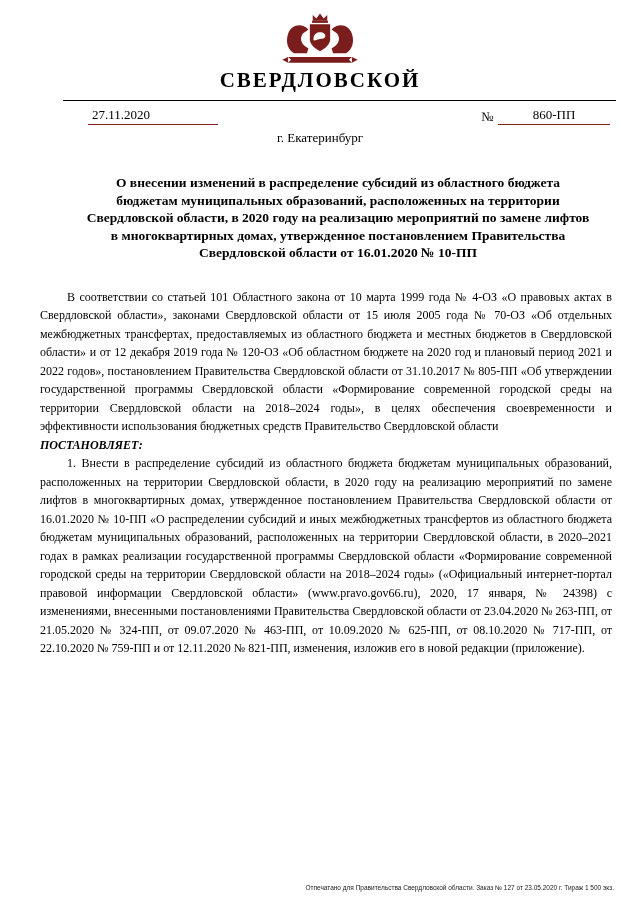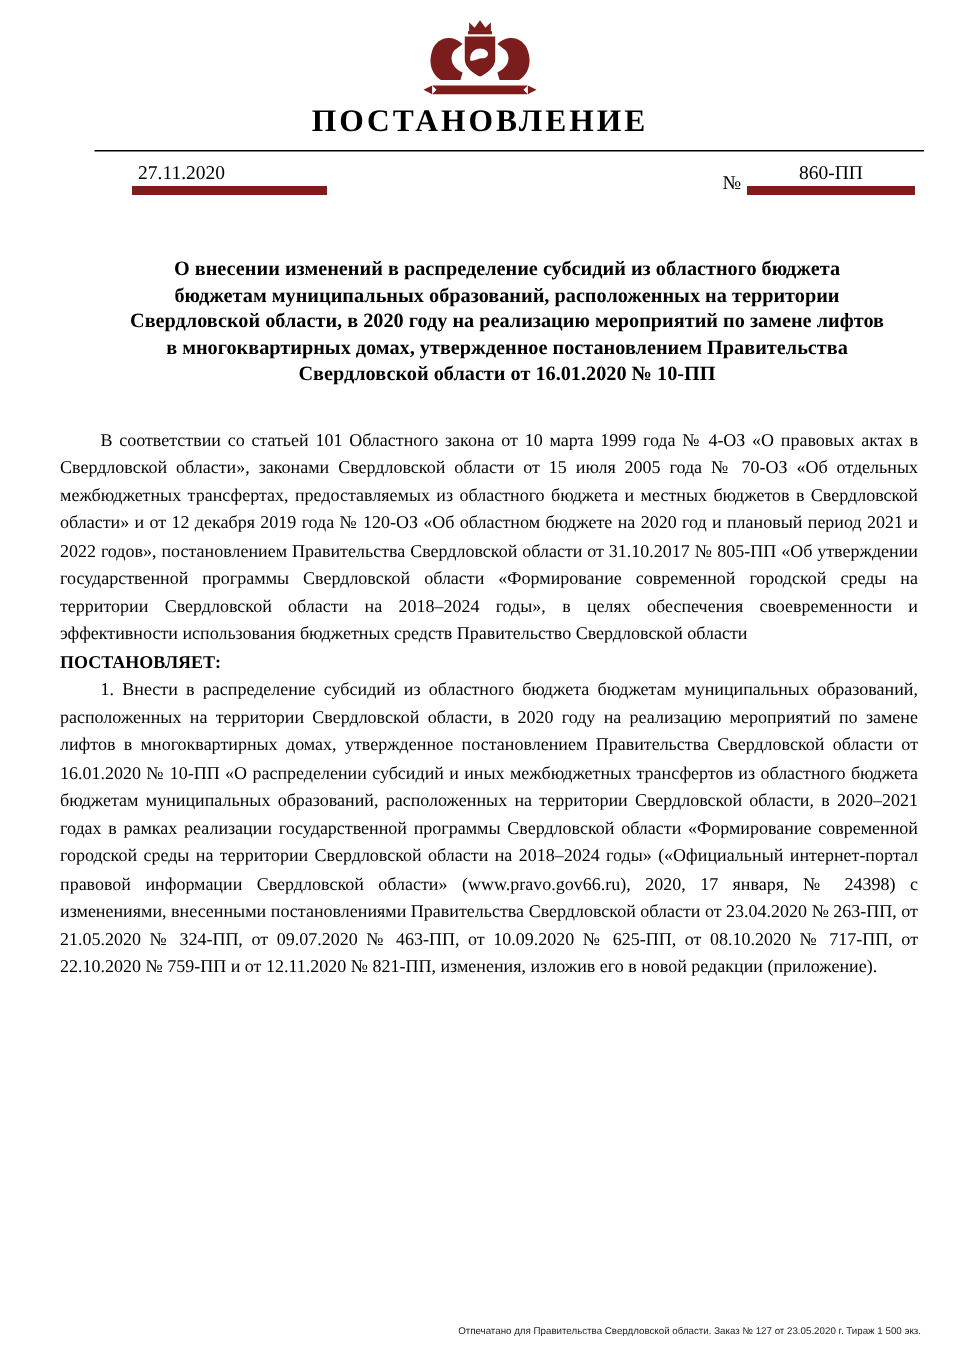--- a/index.html
+++ b/index.html
@@ -17,35 +17,35 @@
   .doc-sub-title {
     text-align: center; font-weight: bold; font-size: 15px;
     letter-spacing: 1.5px; word-spacing: 8px; margin-top: 4px;
   }
   .header-rule { border: none; border-top: 1.6px solid #000; margin: 7px 24px 0 63px; }
 
   .date-row {
     display: flex; justify-content: space-between; align-items: flex-end;
     margin: 6px 30px 0 88px; font-size: 13px;
   }
-  .blank { border-bottom: 6px solid #7f1d1d; display: inline-block; padding: 0 4px 1px 4px; }
+  .blank { border-bottom: 1px solid #7f1d1d; display: inline-block; padding: 0 4px 1px 4px; }
   .date-blank { width: 130px; }
   .num-group { display: flex; align-items: flex-end; gap: 4px; }
   .num-blank { width: 112px; text-align: center; }
 
   .city-line { text-align: center; font-size: 13px; margin-top: 5px; }
 
   .doc-subject {
-    margin: 40px 48px 0 84px; text-align: center; font-weight: bold;
+    margin: 28px 48px 0 84px; text-align: center; font-weight: bold;
     font-size: 13.5px; line-height: 17.5px;
   }
 
   .body-text { margin: 26px 28px 0 40px; font-size: 12px; line-height: 18.5px; text-align: justify; }
   .body-text p.indent { text-indent: 27px; }
-  .resolves { font-weight: bold; }
+  .resolves { font-weight: bold; font-style: italic; }
 
   .print-info {
     position: absolute; right: 26px; bottom: 14px;
     font-size: 6.5px; color: #222; font-family: "Liberation Sans", sans-serif;
   }
 </style>
 </head>
 <body>
 
 <div class="page">
@@ -64,32 +64,33 @@
 
       <path d="M76 24 C86 14 100 18 104 30 C108 42 104 52 96 57 L78 57 L76 50 C85 46 89 38 84 30 Z" fill="#7b1d1d"></path>
 
       <path d="M16 62 H104 L100 66 L104 70 H16 L20 66 Z" fill="#7b1d1d"></path>
 
       <path d="M16 62 L8 66 L16 70 Z" fill="#7b1d1d"></path>
       <path d="M104 62 L112 66 L104 70 Z" fill="#7b1d1d"></path>
     </svg>
   </div>
 
-  <div class="doc-main-title">ПОСТАНОВЛЕНИЕ</div>
+  <div class="doc-main-title">СВЕРДЛОВСКОЙ</div>
 
   <hr class="header-rule">
 
   <div class="date-row">
     <span class="blank date-blank">27.11.2020</span>
     <span class="num-group">
       <span>№</span>
       <span class="blank num-blank">860-ПП</span>
     </span>
   </div>
 
+  <div class="city-line">г. Екатеринбург</div>
 
   <div class="doc-subject">О внесении изменений в распределение субсидий из областного бюджета бюджетам муниципальных образований, расположенных на территории Свердловской области, в 2020 году на реализацию мероприятий по замене лифтов в многоквартирных домах, утвержденное постановлением Правительства Свердловской области от 16.01.2020 № 10-ПП</div>
 
   <div class="body-text">
     <p class="indent">В соответствии со статьей 101 Областного закона от 10 марта 1999 года № 4-ОЗ «О правовых актах в Свердловской области», законами Свердловской области от 15 июля 2005 года № 70-ОЗ «Об отдельных межбюджетных трансфертах, предоставляемых из областного бюджета и местных бюджетов в Свердловской области» и от 12 декабря 2019 года № 120-ОЗ «Об областном бюджете на 2020 год и плановый период 2021 и 2022 годов», постановлением Правительства Свердловской области от 31.10.2017 № 805-ПП «Об утверждении государственной программы Свердловской области «Формирование современной городской среды на территории Свердловской области на 2018–2024 годы», в целях обеспечения своевременности и эффективности использования бюджетных средств Правительство Свердловской области</p>
     <p class="resolves">ПОСТАНОВЛЯЕТ:</p>
     <p class="indent">1. Внести в распределение субсидий из областного бюджета бюджетам муниципальных образований, расположенных на территории Свердловской области, в 2020 году на реализацию мероприятий по замене лифтов в многоквартирных домах, утвержденное постановлением Правительства Свердловской области от 16.01.2020 № 10-ПП «О распределении субсидий и иных межбюджетных трансфертов из областного бюджета бюджетам муниципальных образований, расположенных на территории Свердловской области, в 2020–2021 годах в рамках реализации государственной программы Свердловской области «Формирование современной городской среды на территории Свердловской области на 2018–2024 годы» («Официальный интернет-портал правовой информации Свердловской области» (www.pravo.gov66.ru), 2020, 17 января, № 24398) с изменениями, внесенными постановлениями Правительства Свердловской области от 23.04.2020 № 263-ПП, от 21.05.2020 № 324-ПП, от 09.07.2020 № 463-ПП, от 10.09.2020 № 625-ПП, от 08.10.2020 № 717-ПП, от 22.10.2020 № 759-ПП и от 12.11.2020 № 821-ПП, изменения, изложив его в новой редакции (приложение).</p>
   </div>
 
   <div class="print-info">Отпечатано для Правительства Свердловской области. Заказ № 127 от 23.05.2020 г. Тираж 1 500 экз.</div>

